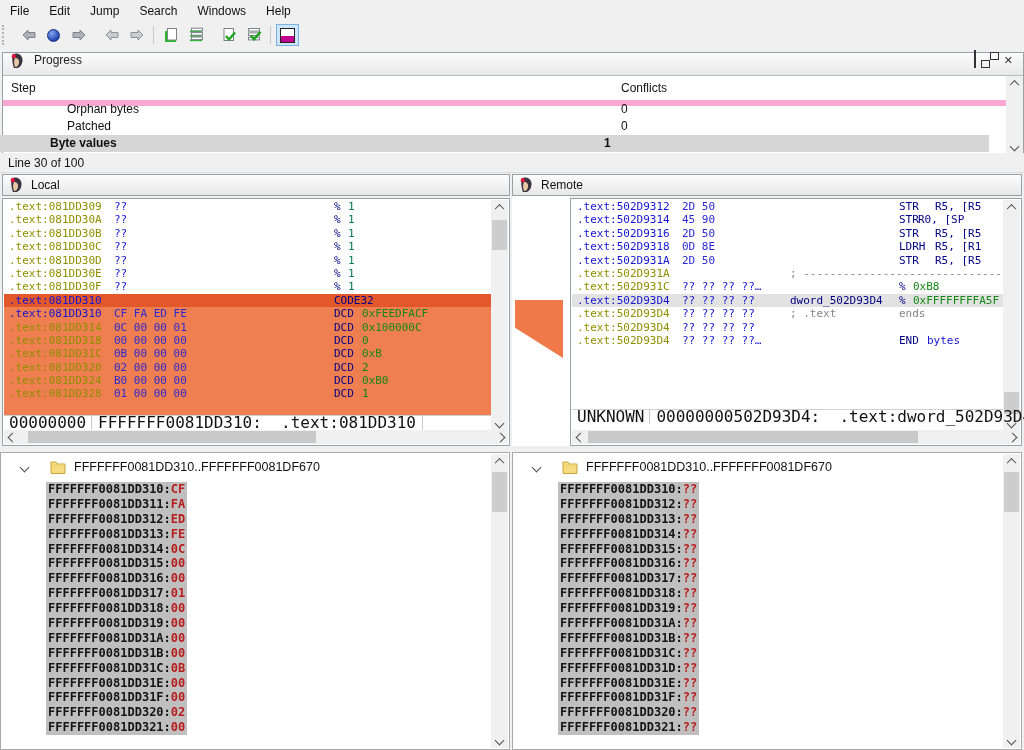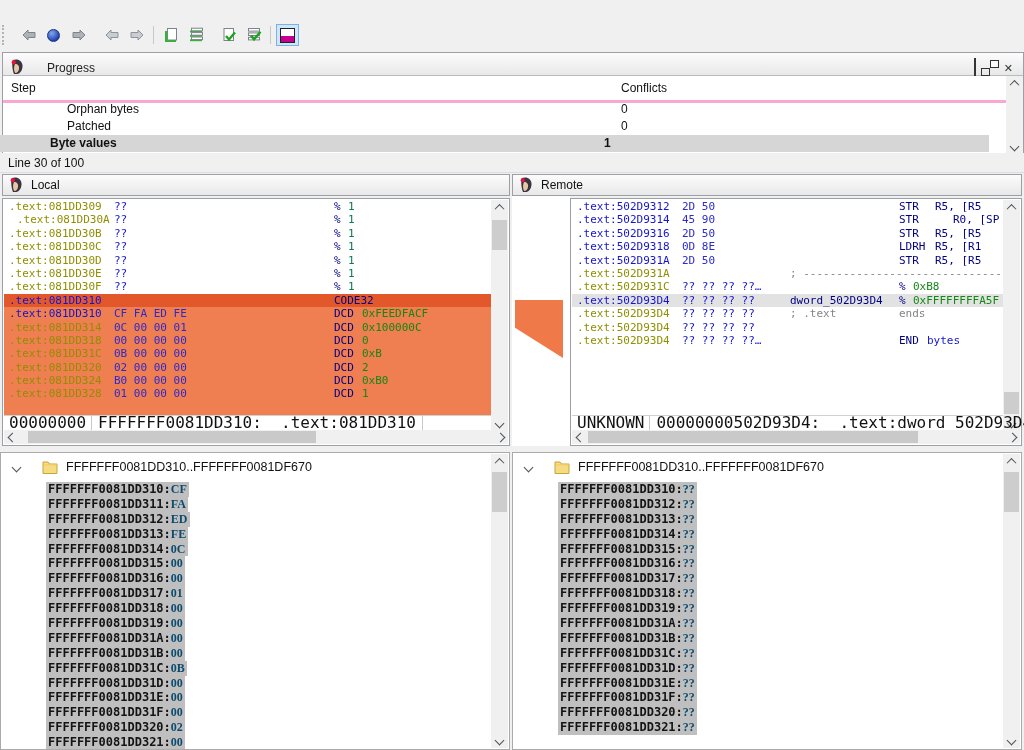--- a/index.html
+++ b/index.html
@@ -23,31 +23,31 @@
   .chev.down{transform:rotate(45deg);}
   .chev.left{transform:rotate(135deg);}
   .chev.right{transform:rotate(-45deg);}
   .sbtn{position:absolute;width:17px;height:15px;background:#f0f0f0;display:flex;align-items:center;justify-content:center;}
   .vtrack{position:absolute;width:17px;background:#f0f0f0;}
   .vthumb{position:absolute;width:15px;left:1px;background:#cdcdcd;}
   .htrack{position:absolute;height:14px;background:#f0f0f0;}
   .hthumb{position:absolute;top:1px;height:12px;background:#c9c9c9;}
   
   .win{position:absolute;border:1px solid #9aa0a6;background:#fff;}
-  .titlebar{height:22px;display:flex;align-items:flex-end;background:linear-gradient(#fcfcfc,#e8e8e8);
-            border-bottom:1px solid #b7bcc2;padding-left:6px;gap:22px;}
+  .titlebar{height:22px;display:flex;align-items:flex-start;background:linear-gradient(#fcfcfc,#e8e8e8);
+            border-bottom:1px solid #b7bcc2;padding-left:6px;gap:9px;}
   .titlebar .cap{font-size:12px;color:#222;}
   .winbtns{margin-left:auto;display:flex;align-items:center;gap:14px;padding-right:10px;}
   .ico-max{width:10px;height:8px;border:1px solid #333;border-top:3px solid #333;}
   .ico-float{position:relative;width:11px;height:10px;}
   .ico-float .f1{position:absolute;right:0;top:0;width:7px;height:6px;border:1px solid #333;}
   .ico-float .f2{position:absolute;left:0;bottom:0;width:7px;height:6px;border:1px solid #333;background:#fff;}
   .ico-x{font-size:11px;color:#333;line-height:1;}
   .prog-body{position:absolute;left:0;top:23px;right:0;bottom:0;background:#fff;}
-  .prog-head{position:absolute;left:0;top:0;right:17px;height:24px;border-bottom:3px solid #f9a8d4;}
+  .prog-head{position:absolute;left:0;top:0;right:17px;height:24px;border-bottom:6px solid #f9a8d4;}
   .ph-step{position:absolute;left:8px;top:5px;}
   .ph-conf{position:absolute;left:618px;top:5px;}
   .prog-rows{position:absolute;left:0;top:25px;right:0;bottom:0;}
   .prow{position:relative;height:17px;line-height:17px;}
   .prow .pstep{position:absolute;left:64px;}
   .prow .pconf{position:absolute;left:618px;}
   .prow.hl{background:#d6d6d6;font-weight:bold;right:17px;width:calc(100% - 17px);}
   
   .statusline{position:absolute;left:0;top:153px;width:1024px;height:20px;line-height:20px;padding-left:8px;
               background:#f0f0f0;border-bottom:1px solid #dcdcdc;box-sizing:border-box;}
@@ -67,36 +67,44 @@
   .statusrow{position:absolute;left:1px;right:18px;height:14px;background:#fff;border-top:1px solid #d0d0d0;
              display:flex;font-family:"DejaVu Sans Mono",monospace;font-size:16px;line-height:14px;white-space:pre;}
   .scell1{padding:0 5px;border-right:1px solid #c8c8c8;}
   .scell2{padding:0 6px;border-right:1px solid #c8c8c8;}
   
   .gutter{position:absolute;background:#fff;}
   .connector{position:absolute;left:3px;top:104px;width:48px;height:58px;background:#f0794a;
              clip-path:polygon(0 0,100% 0,100% 100%,0 48%);}
   
   .hexpane{position:absolute;border:1px solid #aaaaaa;background:#fff;box-sizing:border-box;}
-  .hexhead{position:absolute;left:4px;top:4px;height:20px;display:flex;align-items:center;}
+  .hexhead{position:absolute;left:12px;top:4px;height:20px;display:flex;align-items:center;}
   .hexhead .hchev{margin-left:8px;}
   .hexhead .fold{margin-left:22px;}
   .hexhead .hlabel{margin-left:8px;font-size:12.5px;color:#111;}
   .hexrows{position:absolute;left:45px;top:29px;right:20px;bottom:0;overflow:hidden;
            font-family:"DejaVu Sans Mono",monospace;font-size:12px;font-weight:600;}
   .hexrow{height:14.9px;line-height:14.9px;}
   .hexsel{display:inline-block;background:#bfbfbf;padding:0 2px;}
-  .hexaddr{color:#141414;} .hexval{color:#0c4a6e;font-family:Liberation Serif, serif;}
+  .hexaddr{color:#141414;} .hexval{color:#b91c1c;}
   .icon16{width:16px;height:16px;display:block;}
 </style>
 </head>
 <body>
 
 <div class="app">
 
+  <div class="menubar">
+      <span class="mitem">File</span>
+      <span class="mitem">Edit</span>
+      <span class="mitem">Jump</span>
+      <span class="mitem">Search</span>
+      <span class="mitem">Windows</span>
+      <span class="mitem">Help</span>
+    </div>
 
   <div class="toolbar">
     <span class="grip"></span>
     <span class="tgap"></span>
     <span class="tbtn">
       <svg class="icon16" width="16" height="16" viewBox="0 0 16 16">
           <path d="M7 3 L2 8 L7 13 L7 10.5 H14 V5.5 H7 Z" fill="#aeb2b7" stroke="#7d838a"></path>
         </svg>
       </span>
     <span class="tbtn">
@@ -229,21 +237,21 @@
 
   <div class="lbox" style="left:2px;top:198px;width:508px;height:248px;">
     <div class="lines">
         <div class="line">
           <span class="seg olive" style="left: 5px;">.text:081DD309</span>
           <span class="seg blue" style="left: 110px;">??</span>
           <span class="seg navy" style="left: 330px;">%</span>
           <span class="seg dgreen" style="left: 344px;">1</span>
         </div>
         <div class="line">
-          <span class="seg olive" style="left: 13px;">.text:081DD30A</span>
+          <span class="seg olive" style="left: 5px;">.text:081DD30A</span>
           <span class="seg blue" style="left: 110px;">??</span>
           <span class="seg navy" style="left: 330px;">%</span>
           <span class="seg dgreen" style="left: 344px;">1</span>
         </div>
         <div class="line">
           <span class="seg olive" style="left: 5px;">.text:081DD30B</span>
           <span class="seg blue" style="left: 110px;">??</span>
           <span class="seg navy" style="left: 330px;">%</span>
           <span class="seg dgreen" style="left: 344px;">1</span>
         </div>
@@ -352,21 +360,21 @@
         <div class="line">
           <span class="seg blue" style="left: 5px;">.text:502D9312</span>
           <span class="seg bytes" style="left: 110px;">2D 50</span>
           <span class="seg navy" style="left: 327px;">STR</span>
           <span class="seg navy" style="left: 363px;">R5, [R5</span>
         </div>
         <div class="line">
           <span class="seg blue" style="left: 5px;">.text:502D9314</span>
           <span class="seg bytes" style="left: 110px;">45 90</span>
           <span class="seg navy" style="left: 327px;">STR</span>
-          <span class="seg navy" style="left: 381px;">R0, [SP</span>
+          <span class="seg navy" style="left: 346px;">R0, [SP</span>
         </div>
         <div class="line">
           <span class="seg blue" style="left: 5px;">.text:502D9316</span>
           <span class="seg bytes" style="left: 110px;">2D 50</span>
           <span class="seg navy" style="left: 327px;">STR</span>
           <span class="seg navy" style="left: 363px;">R5, [R5</span>
         </div>
         <div class="line">
           <span class="seg blue" style="left: 5px;">.text:502D9318</span>
           <span class="seg bytes" style="left: 110px;">0D 8E</span>
@@ -415,21 +423,21 @@
       </div>
     <div class="vtrack" style="right:1px;top:1px;height:231px;">
       <span class="sbtn" style="top:0;">
           <span class="chev up"></span>
         </span>
       <span class="vthumb" style="top:192px;height:22px;"></span>
       <span class="sbtn" style="bottom:0;">
           <span class="chev down"></span>
         </span>
     </div>
-    <div class="statusrow" style="bottom:15px;">
+    <div class="statusrow" style="bottom:21px;">
       <span class="scell1">UNKNOWN</span>
       <span class="scell2">00000000502D93D4:  .text:dword_502D93D4</span>
     </div>
     <div class="htrack" style="left:1px;right:1px;bottom:1px;">
       <span class="sbtn" style="left:0;top:0;width:16px;height:14px;">
           <span class="chev left"></span>
         </span>
       <span class="hthumb" style="left:16px;width:330px;"></span>
       <span class="sbtn" style="right:0;top:0;width:16px;height:14px;">
           <span class="chev right"></span>
@@ -453,21 +461,20 @@
         <div class="hexrow"><span class="hexsel"><span class="hexaddr">FFFFFFF0081DD313:</span><span class="hexval">FE</span></span></div>
         <div class="hexrow"><span class="hexsel"><span class="hexaddr">FFFFFFF0081DD314:</span><span class="hexval">0C</span></span></div>
         <div class="hexrow"><span class="hexsel"><span class="hexaddr">FFFFFFF0081DD315:</span><span class="hexval">00</span></span></div>
         <div class="hexrow"><span class="hexsel"><span class="hexaddr">FFFFFFF0081DD316:</span><span class="hexval">00</span></span></div>
         <div class="hexrow"><span class="hexsel"><span class="hexaddr">FFFFFFF0081DD317:</span><span class="hexval">01</span></span></div>
         <div class="hexrow"><span class="hexsel"><span class="hexaddr">FFFFFFF0081DD318:</span><span class="hexval">00</span></span></div>
         <div class="hexrow"><span class="hexsel"><span class="hexaddr">FFFFFFF0081DD319:</span><span class="hexval">00</span></span></div>
         <div class="hexrow"><span class="hexsel"><span class="hexaddr">FFFFFFF0081DD31A:</span><span class="hexval">00</span></span></div>
         <div class="hexrow"><span class="hexsel"><span class="hexaddr">FFFFFFF0081DD31B:</span><span class="hexval">00</span></span></div>
         <div class="hexrow"><span class="hexsel"><span class="hexaddr">FFFFFFF0081DD31C:</span><span class="hexval">0B</span></span></div>
-        <div class="hexrow"><span class="hexsel"><span class="hexaddr">FFFFFFF0081DD31D:</span><span class="hexval">00</span></span></div>
         <div class="hexrow"><span class="hexsel"><span class="hexaddr">FFFFFFF0081DD31E:</span><span class="hexval">00</span></span></div>
         <div class="hexrow"><span class="hexsel"><span class="hexaddr">FFFFFFF0081DD31F:</span><span class="hexval">00</span></span></div>
         <div class="hexrow"><span class="hexsel"><span class="hexaddr">FFFFFFF0081DD320:</span><span class="hexval">02</span></span></div>
         <div class="hexrow"><span class="hexsel"><span class="hexaddr">FFFFFFF0081DD321:</span><span class="hexval">00</span></span></div>
       </div>
     <div class="vtrack" style="right:1px;top:1px;bottom:1px;">
       <span class="sbtn" style="top:0;">
           <span class="chev up"></span>
         </span>
       <span class="vthumb" style="top:18px;height:40px;"></span>

